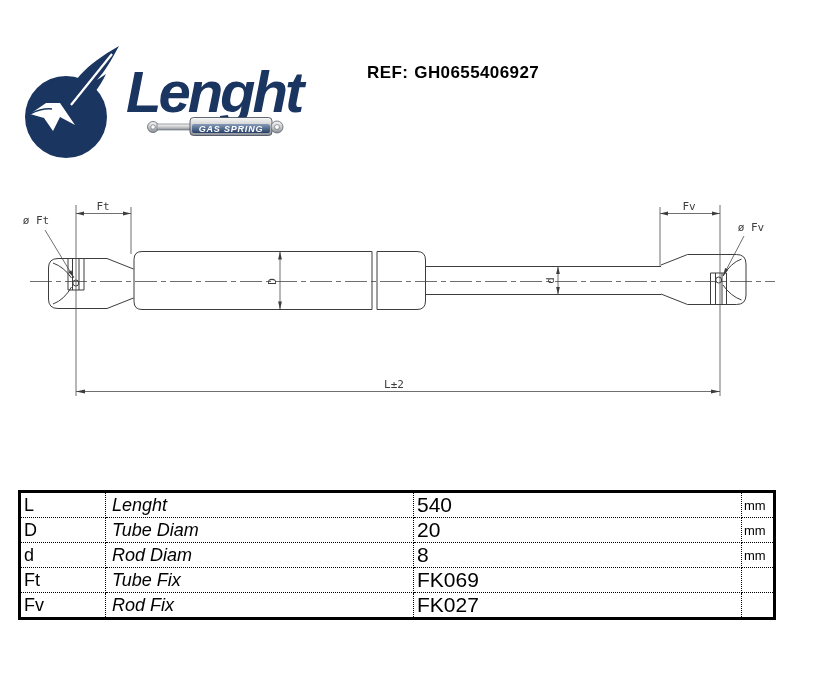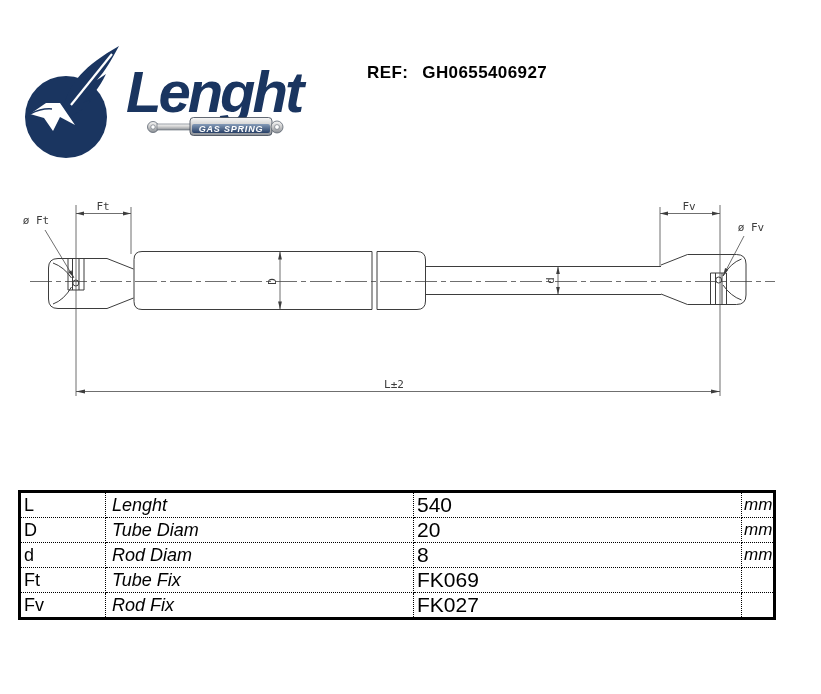--- a/index.html
+++ b/index.html
@@ -12,21 +12,21 @@
   .page-title {
     position:absolute; left:417px; top:29px;
     font:bold 15.5px "Liberation Sans", sans-serif;
     letter-spacing:0.6px; color:#000;
   }
   .ref-line {
     position:absolute; left:367px; top:63px;
     font:bold 17px "Liberation Sans", sans-serif;
     letter-spacing:0.4px; color:#000;
   }
-  .ref-line .ref-value { margin-left:14px; }
+  .ref-line .ref-value { margin-left:6px; }
 
   
   .logo { position:absolute; left:0; top:0; width:310px; height:180px; }
   .brand-name {
     position:absolute; left:126px; top:58px;
     font:italic bold 58px "Liberation Sans", sans-serif;
     letter-spacing:-3px; color:#1a3560;
   }
   .emblem { position:absolute; left:22px; top:42px; }
   .banner { position:absolute; left:146px; top:112px; }
@@ -53,21 +53,21 @@
     border:3px solid #000;
   }
   .spec-table td {
     border:1px dotted #000; height:22px; padding:0 3px;
     white-space:nowrap; overflow:hidden; vertical-align:middle;
     color:#000;
   }
   .spec-table td.sym  { font-size:18px; }
   .spec-table td.nam  { font-size:18px; padding-left:6px;font-style:italic; }
   .spec-table td.val  { font-size:21px; text-align:left; padding-right:4px; }
-  .spec-table td.unit { font-size:17px; padding-left:2px;font-style:italic; }
+  .spec-table td.unit { font-size:13px; padding-left:2px; }
 </style>
 </head>
 <body>
 
 <div class="sheet">
 
   <div class="ref-line">
     <span>REF:</span><span class="ref-value">GH0655406927</span>
   </div>
 

